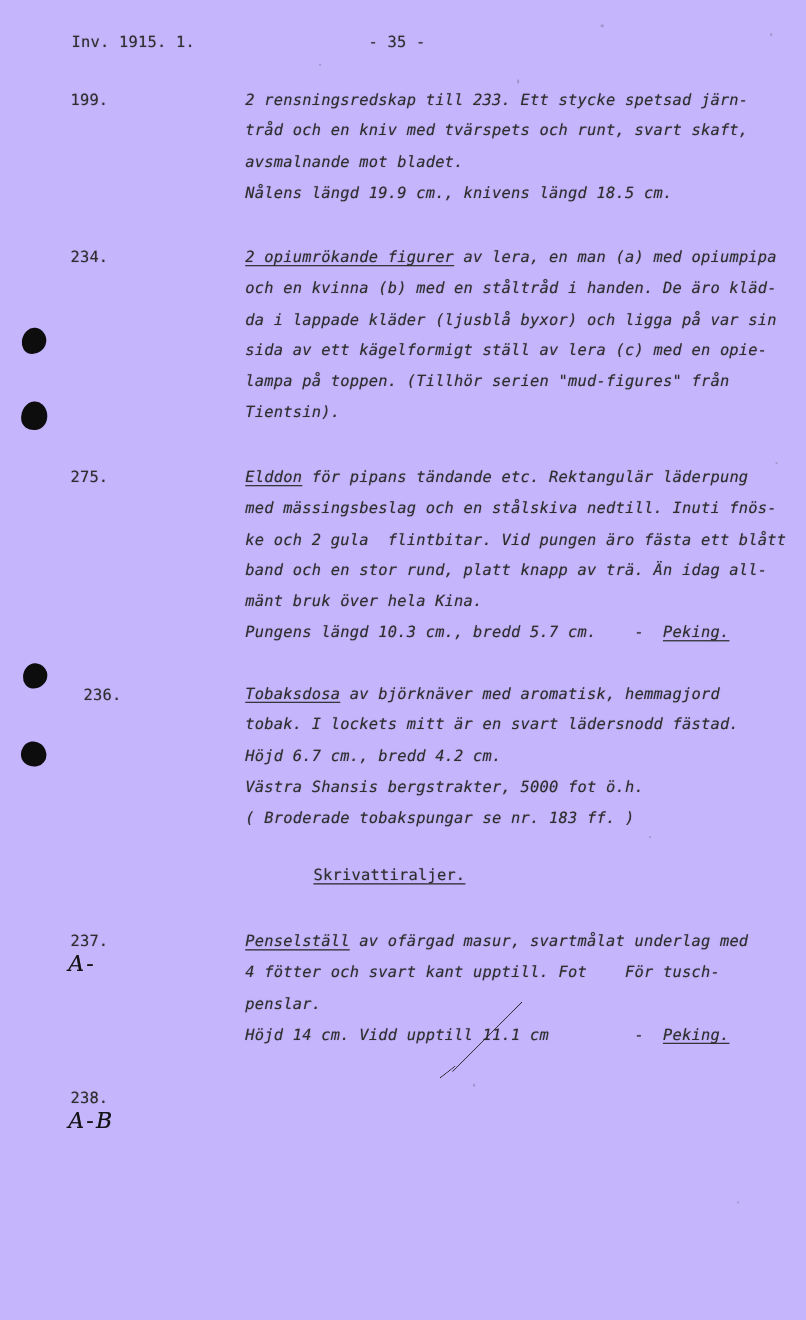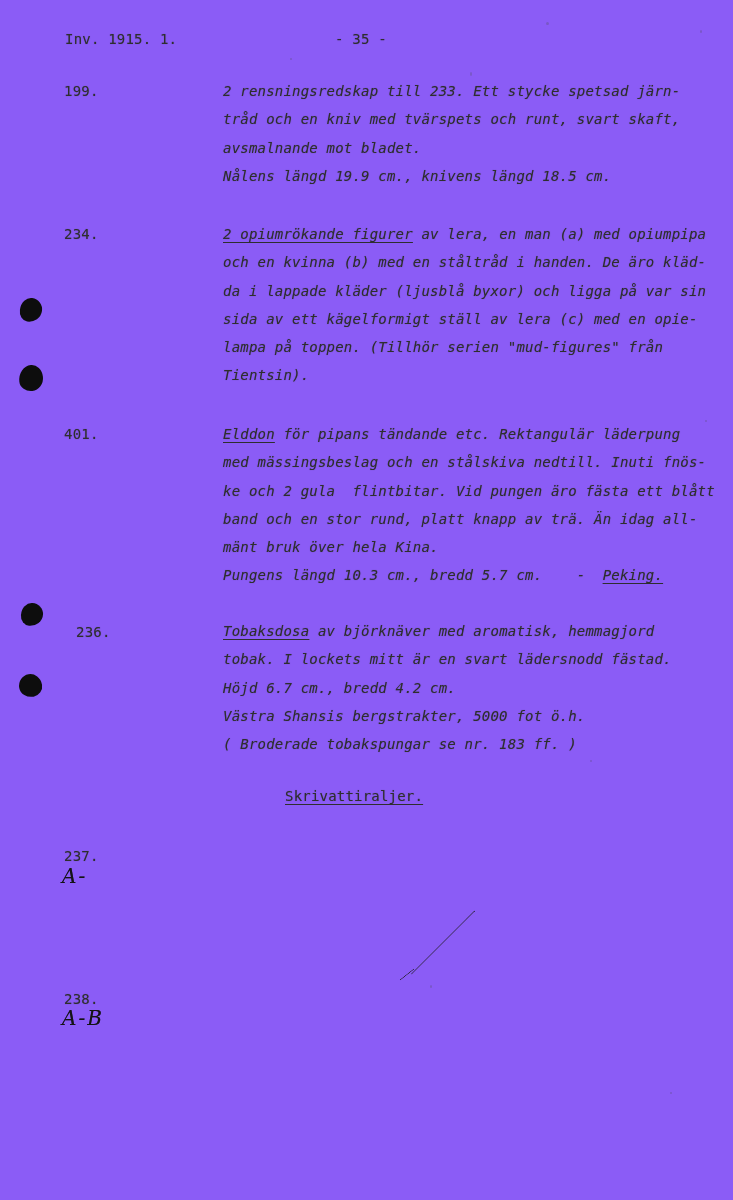--- a/index.html
+++ b/index.html
@@ -1,18 +1,18 @@
 <!DOCTYPE html>
 <html><head>
 <meta charset="utf-8">
 <style>
   html,body{margin:0;padding:0;background:#ffffff;}
   .page{
     position:relative;width:733px;height:1200px;overflow:hidden;
-    background:#8b5cf6;
+    background:#c4b5fd;
     font-family:"DejaVu Sans Mono","Liberation Mono",monospace;
     color:#2e2e2e;
   }
   .t{
     position:absolute;
     font-size:14px;letter-spacing:.2px;line-height:28.3px;
     white-space:pre;
     text-shadow:0 0 1px rgba(46,46,46,.45);
   }
   .body-block{left:223px;font-style:italic;}
@@ -50,30 +50,31 @@
   <div class="punch p2"></div>
   <div class="punch p3"></div>
   <div class="punch p4"></div>
 
   <div class="t num" style="top:77px;">199.</div>
   <div class="t body-block" style="top:77px;">2 rensningsredskap till 233. Ett stycke spetsad järn-<br>tråd och en kniv med tvärspets och runt, svart skaft,<br>avsmalnande mot bladet.<br>Nålens längd 19.9 cm., knivens längd 18.5 cm.</div>
 
   <div class="t num" style="top:220px;">234.</div>
   <div class="t body-block" style="top:220px;"><span class="u">2 opiumrökande figurer</span> av lera, en man (a) med opiumpipa<br>och en kvinna (b) med en ståltråd i handen. De äro kläd-<br>da i lappade kläder (ljusblå byxor) och ligga på var sin<br>sida av ett kägelformigt ställ av lera (c) med en opie-<br>lampa på toppen. (Tillhör serien "mud-figures" från<br>Tientsin).</div>
 
-  <div class="t num" style="top:420px;">401.</div>
+  <div class="t num" style="top:420px;">275.</div>
   <div class="t body-block" style="top:420px;"><span class="u">Elddon</span> för pipans tändande etc. Rektangulär läderpung<br>med mässingsbeslag och en stålskiva nedtill. Inuti fnös-<br>ke och 2 gula  flintbitar. Vid pungen äro fästa ett blått<br>band och en stor rund, platt knapp av trä. Än idag all-<br>mänt bruk över hela Kina.<br>Pungens längd 10.3 cm., bredd 5.7 cm.    -  <span class="u">Peking.</span></div>
 
   <div class="t num" style="top:618px;margin-left:12px;">236.</div>
   <div class="t body-block" style="top:617px;"><span class="u">Tobaksdosa</span> av björknäver med aromatisk, hemmagjord<br>tobak. I lockets mitt är en svart lädersnodd fästad.<br>Höjd 6.7 cm., bredd 4.2 cm.<br>Västra Shansis bergstrakter, 5000 fot ö.h.<br>( Broderade tobakspungar se nr. 183 ff. )</div>
 
   <div class="t heading"><span class="u">Skrivattiraljer.</span></div>
 
   <div class="t num" style="top:842px;">237.</div>
   <div class="annot" style="top:866px;">A-</div>
+  <div class="t body-block" style="top:842px;"><span class="u">Penselställ</span> av ofärgad masur, svartmålat underlag med<br>4 fötter och svart kant upptill. Fot    För tusch-<br>penslar.<br>Höjd 14 cm. Vidd upptill 11.1 cm         -  <span class="u">Peking.</span></div>
 
   <div class="stroke slash-main"></div>
   <div class="stroke slash-hook"></div>
 
   <div class="t num" style="top:985px;">238.</div>
   <div class="annot" style="top:1008px;">A-B</div>
 
   <div class="speck" style="left:546px;top:22px;width:3px;height:3px;"></div>
   <div class="speck" style="left:700px;top:30px;width:2px;height:3px;"></div>
   <div class="speck" style="left:470px;top:72px;width:2px;height:4px;"></div>

